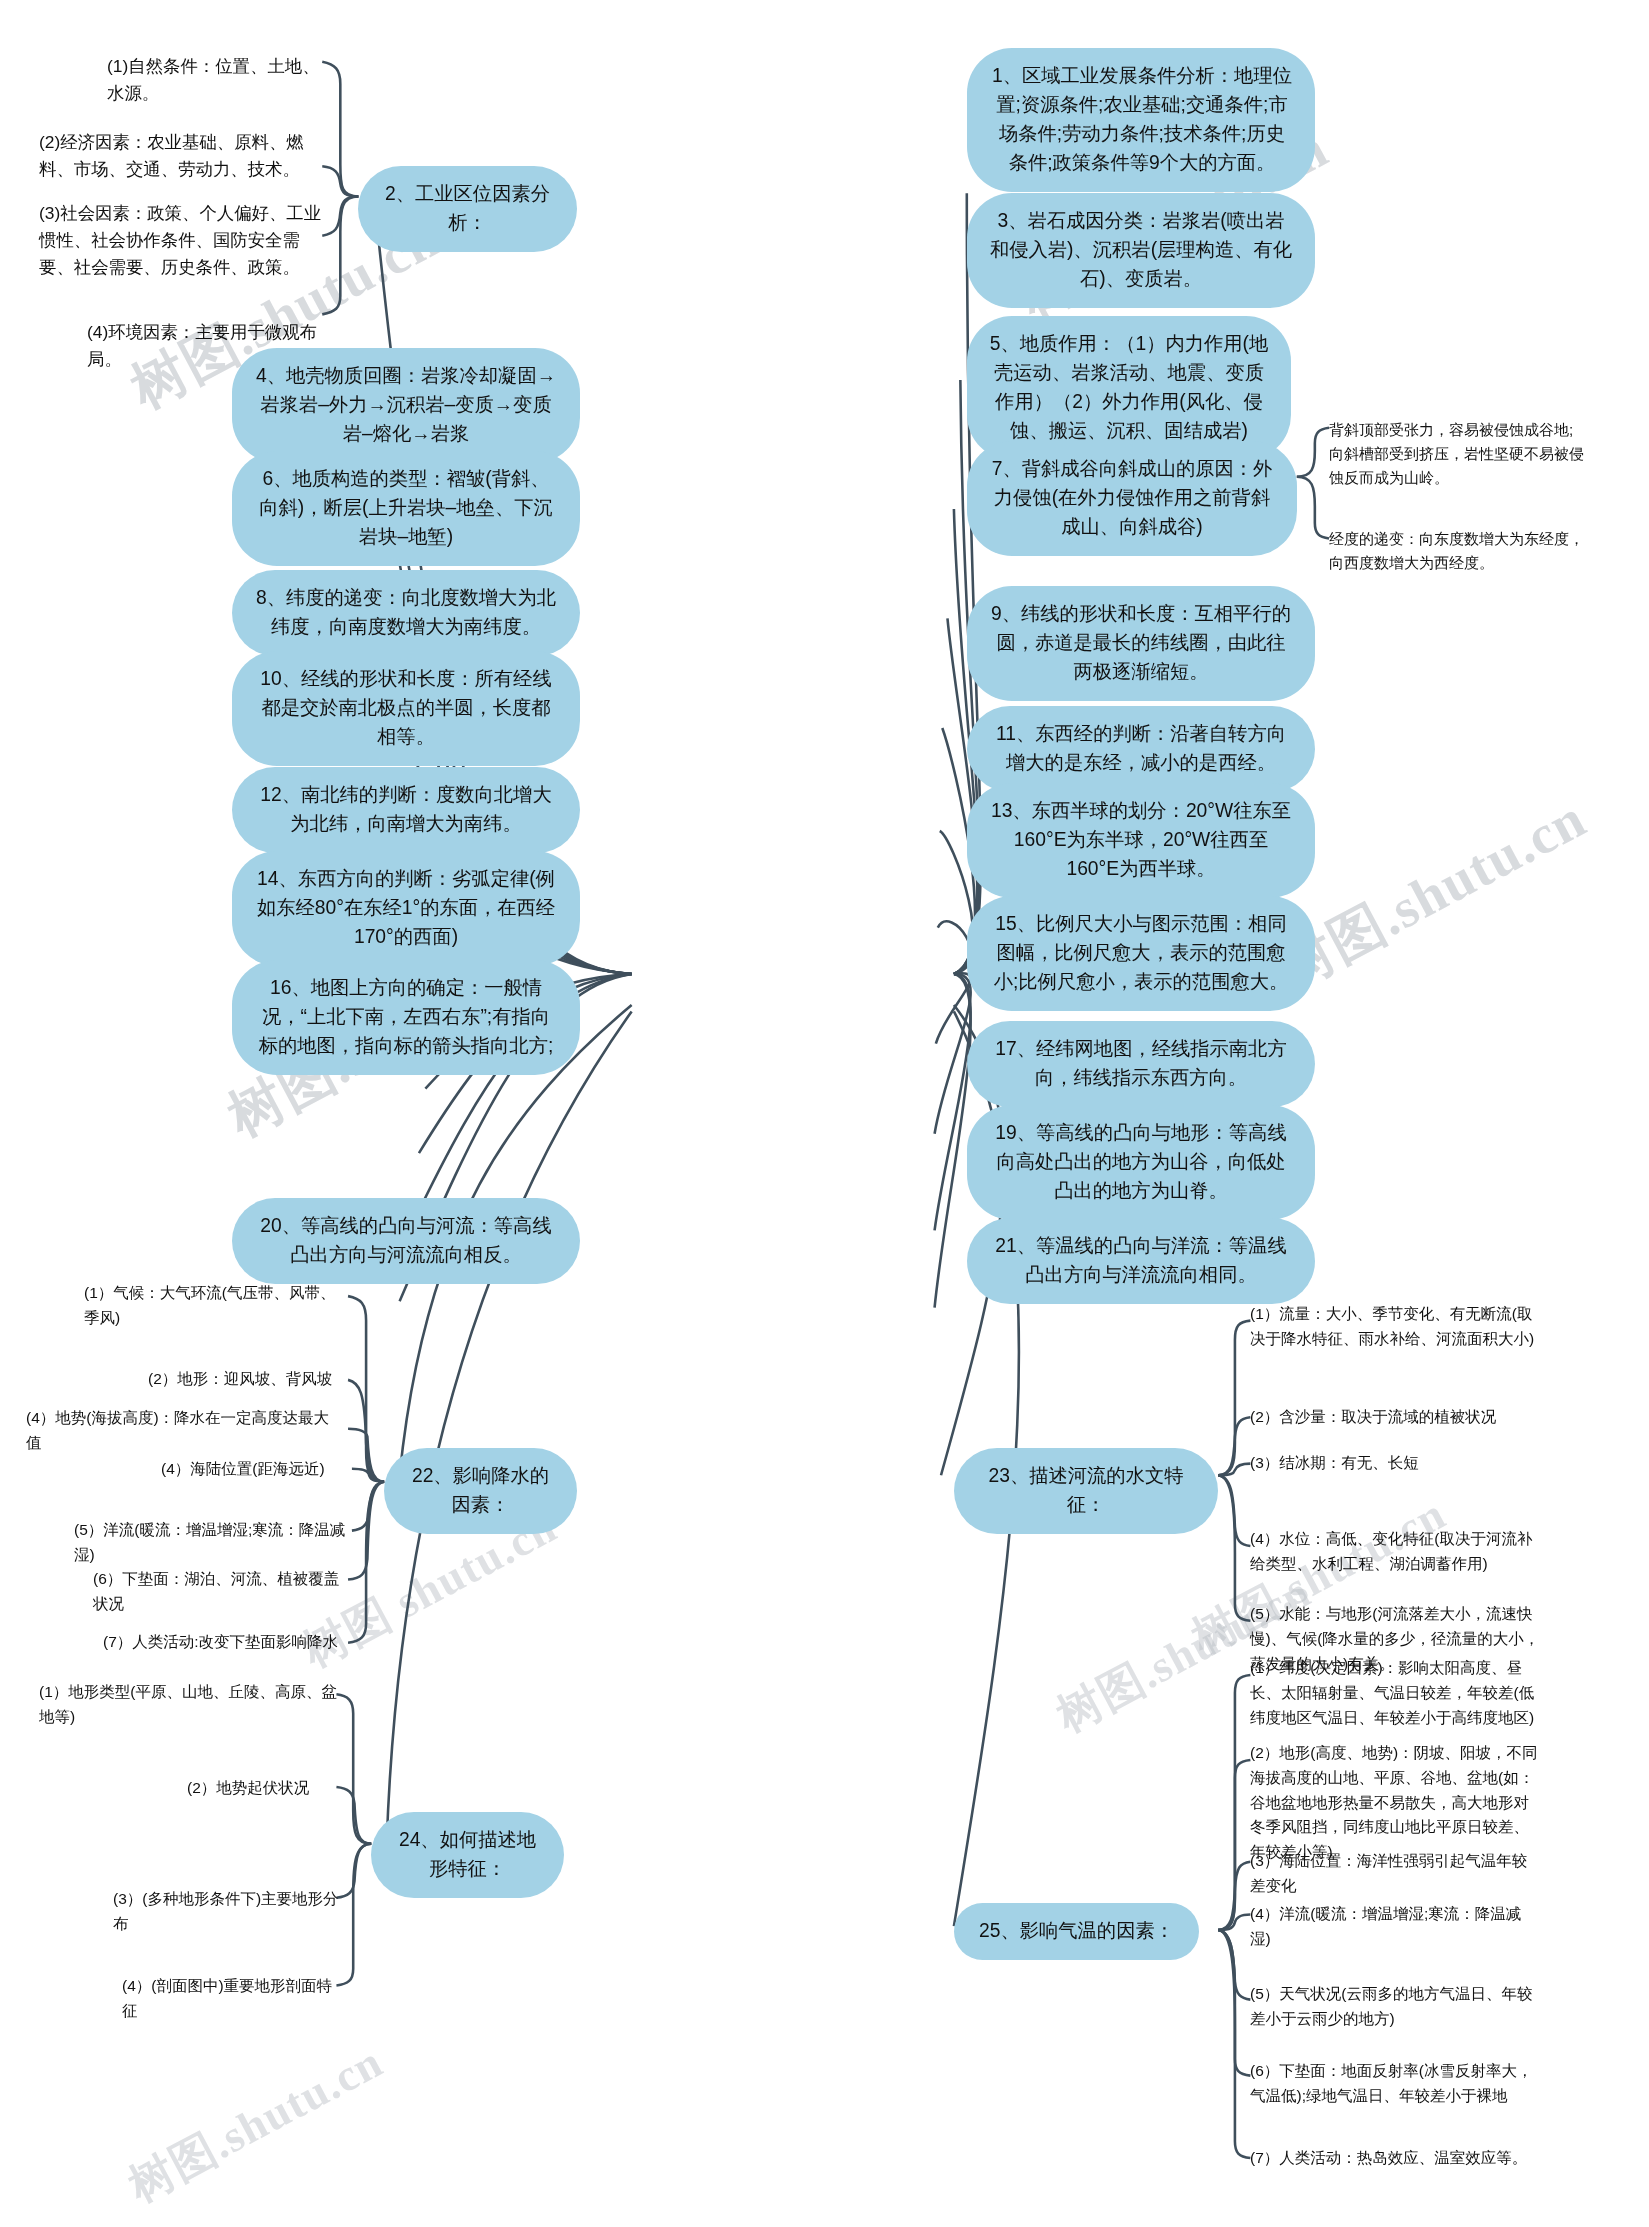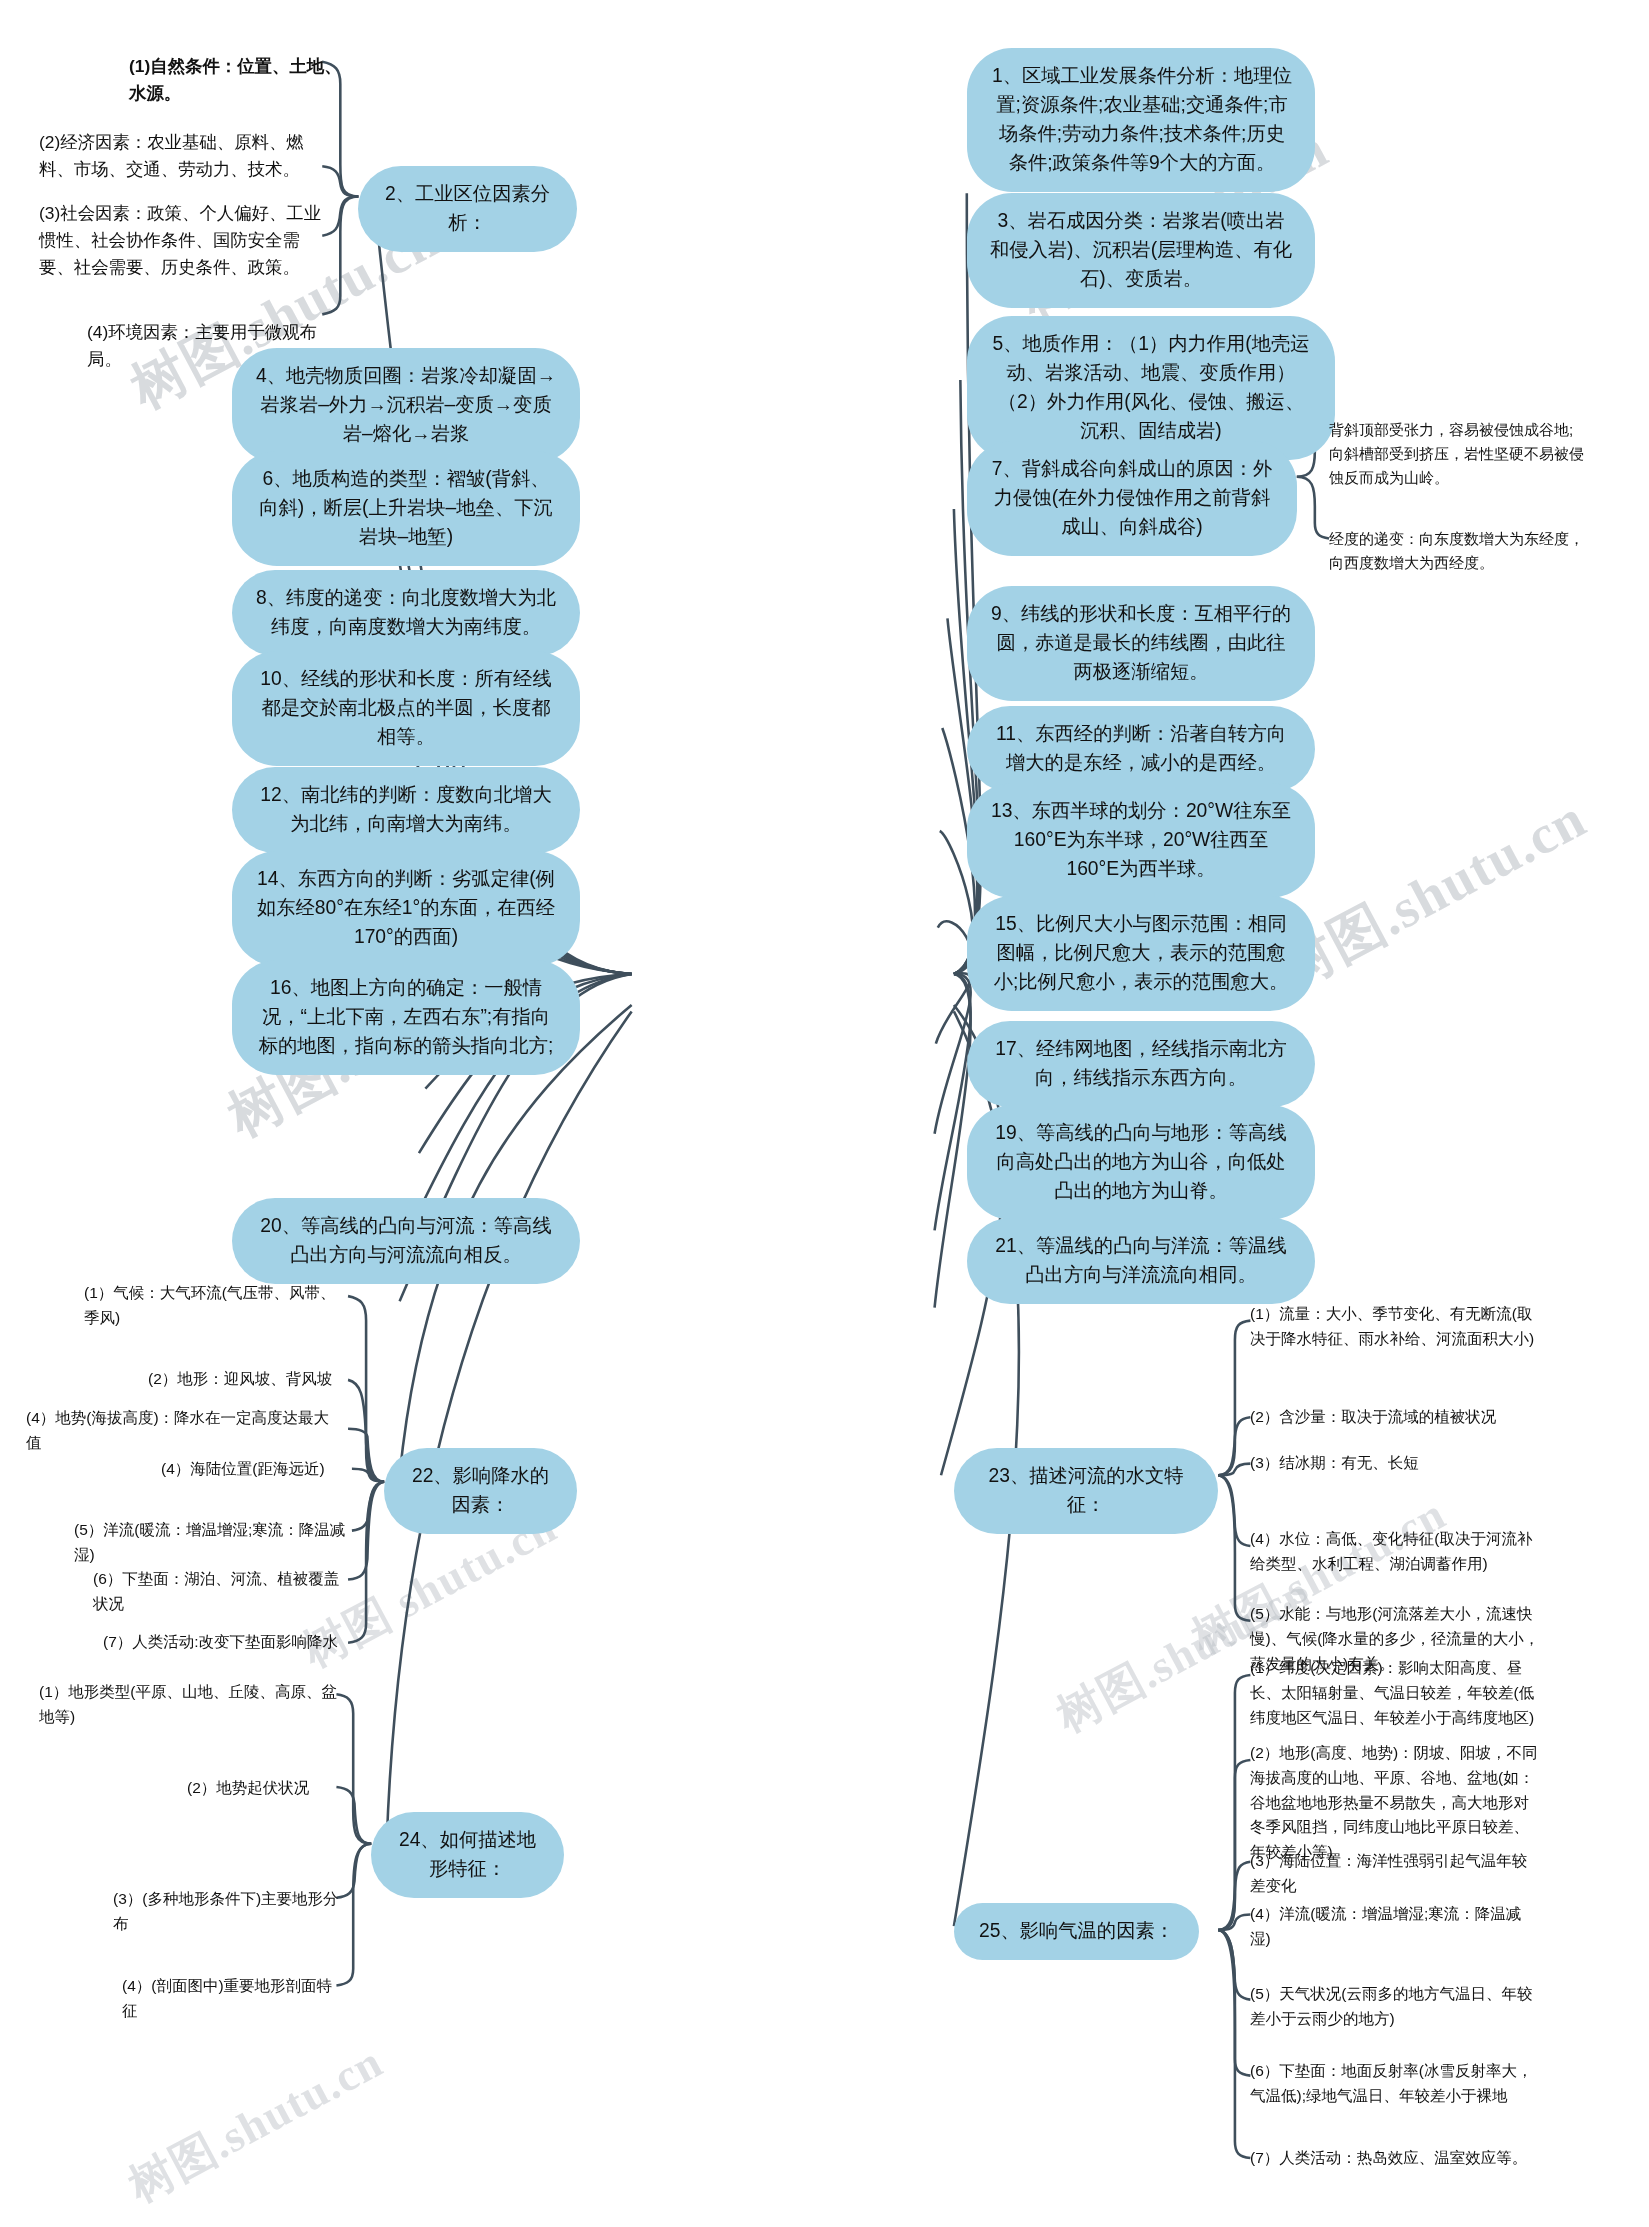--- a/index.html
+++ b/index.html
@@ -156,28 +156,28 @@
   <div class="node" style="left:358px; top:166px; width:219px;">2、工业区位因素分析：</div>
   <div class="node" style="left:232px; top:348px; width:348px;">4、地壳物质回圈：岩浆冷却凝固→岩浆岩–外力→沉积岩–变质→变质岩–熔化→岩浆</div>
   <div class="node" style="left:232px; top:451px; width:348px;">6、地质构造的类型：褶皱(背斜、向斜)，断层(上升岩块–地垒、下沉岩块–地堑)</div>
   <div class="node" style="left:232px; top:570px; width:348px;">8、纬度的递变：向北度数增大为北纬度，向南度数增大为南纬度。</div>
   <div class="node" style="left:232px; top:651px; width:348px;">10、经线的形状和长度：所有经线都是交於南北极点的半圆，长度都相等。</div>
   <div class="node" style="left:232px; top:767px; width:348px;">12、南北纬的判断：度数向北增大为北纬，向南增大为南纬。</div>
   <div class="node" style="left:232px; top:851px; width:348px;">14、东西方向的判断：劣弧定律(例如东经80°在东经1°的东面，在西经170°的西面)</div>
   <div class="node" style="left:232px; top:960px; width:348px;">16、地图上方向的确定：一般情况，“上北下南，左西右东”;有指向标的地图，指向标的箭头指向北方;</div>
   <div class="node" style="left:232px; top:1198px; width:348px;">20、等高线的凸向与河流：等高线凸出方向与河流流向相反。</div>
 
-  <div class="leaf l" style="left:129px; top:53px;  width:213px;font-weight:bold;">(1)自然条件：位置、土地、水源。</div>
+  <div class="leaf l" style="left:107px; top:53px;  width:213px;">(1)自然条件：位置、土地、水源。</div>
   <div class="leaf l" style="left:39px;  top:129px; width:284px;">(2)经济因素：农业基础、原料、燃料、市场、交通、劳动力、技术。</div>
   <div class="leaf l" style="left:39px;  top:200px; width:284px;">(3)社会因素：政策、个人偏好、工业惯性、社会协作条件、国防安全需要、社会需要、历史条件、政策。</div>
   <div class="leaf l" style="left:87px; top:319px; width:238px;">(4)环境因素：主要用于微观布局。</div>
 
   <div class="node" style="left:967px; top:48px;   width:348px;padding-left:24px;">1、区域工业发展条件分析：地理位置;资源条件;农业基础;交通条件;市场条件;劳动力条件;技术条件;历史条件;政策条件等9个大的方面。</div>
   <div class="node" style="left:967px; top:193px;  width:348px;">3、岩石成因分类：岩浆岩(喷出岩和侵入岩)、沉积岩(层理构造、有化石)、变质岩。</div>
-  <div class="node" style="left:967px; top:316px;  width:368px;">5、地质作用：（1）内力作用(地壳运动、岩浆活动、地震、变质作用）（2）外力作用(风化、侵蚀、搬运、沉积、固结成岩)</div>
+  <div class="node" style="left:967px; top:316px;  width:324px;">5、地质作用：（1）内力作用(地壳运动、岩浆活动、地震、变质作用）（2）外力作用(风化、侵蚀、搬运、沉积、固结成岩)</div>
   <div class="node" style="left:967px; top:441px;  width:330px;">7、背斜成谷向斜成山的原因：外力侵蚀(在外力侵蚀作用之前背斜成山、向斜成谷)</div>
   <div class="node" style="left:967px; top:586px;  width:348px;">9、纬线的形状和长度：互相平行的圆，赤道是最长的纬线圈，由此往两极逐渐缩短。</div>
   <div class="node" style="left:967px; top:706px; width:348px;">11、东西经的判断：沿著自转方向增大的是东经，减小的是西经。</div>
   <div class="node" style="left:967px; top:783px; width:348px;">13、东西半球的划分：20°W往东至160°E为东半球，20°W往西至160°E为西半球。</div>
   <div class="node" style="left:967px; top:896px; width:348px;">15、比例尺大小与图示范围：相同图幅，比例尺愈大，表示的范围愈小;比例尺愈小，表示的范围愈大。</div>
   <div class="node" style="left:967px; top:1021px; width:348px;">17、经纬网地图，经线指示南北方向，纬线指示东西方向。</div>
   <div class="node" style="left:967px; top:1105px; width:348px;">19、等高线的凸向与地形：等高线向高处凸出的地方为山谷，向低处凸出的地方为山脊。</div>
   <div class="node" style="left:967px; top:1218px; width:348px;">21、等温线的凸向与洋流：等温线凸出方向与洋流流向相同。</div>
 
   <div class="leaf r tiny" style="left:1329px; top:418px; width:258px;">背斜顶部受张力，容易被侵蚀成谷地;向斜槽部受到挤压，岩性坚硬不易被侵蚀反而成为山岭。</div>

